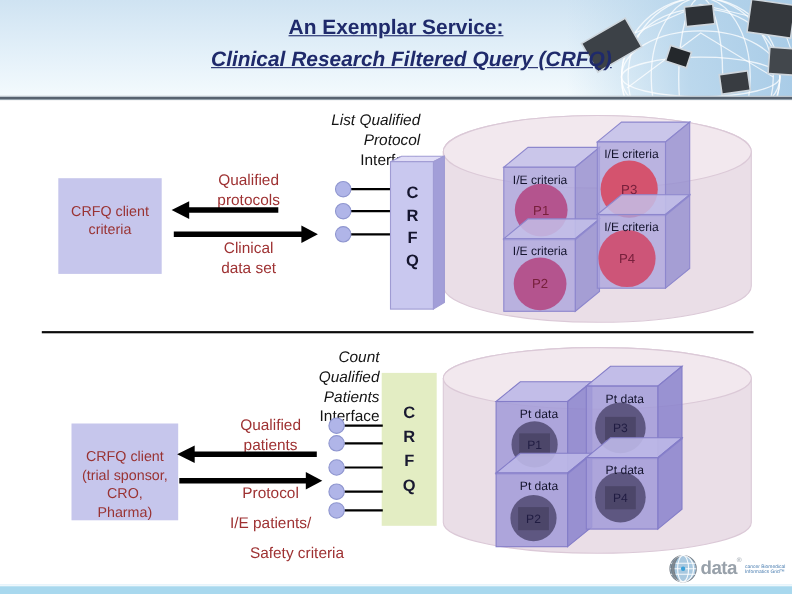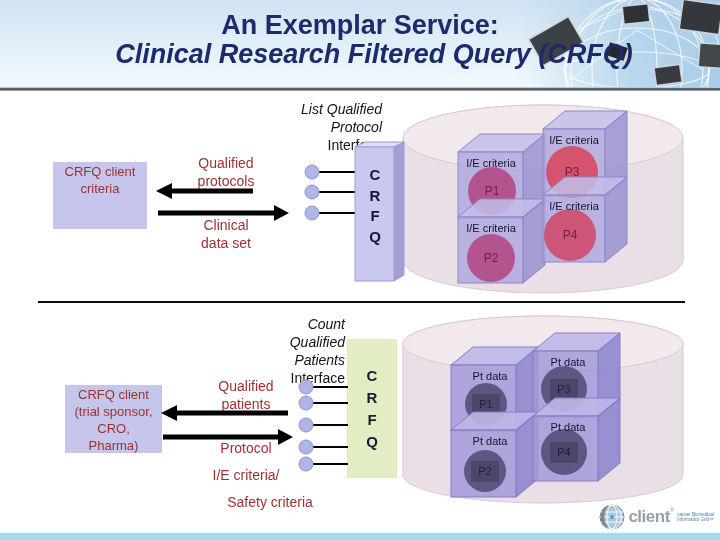--- a/index.html
+++ b/index.html
@@ -5,29 +5,29 @@
   html,body{margin:0;padding:0;}
   .slide{position:relative;width:720px;height:540px;background:#ffffff;overflow:hidden;
          font-family:"Liberation Sans",sans-serif;}
   
   .header{position:absolute;left:0;top:0;width:720px;height:87px;
           background:linear-gradient(to bottom,#cfe3f2 0%,#e3f0f9 55%,#f3fafd 100%);z-index:6;}
   .header-rule{position:absolute;left:0;top:87px;width:720px;height:4px;z-index:7;
           background:linear-gradient(to bottom,#bdc6ce 0 1px,#57626f 1px 3px,#93a0ab 3px 4px);}
   .globe{position:absolute;right:0;top:0;z-index:0;}
   .title{position:relative;z-index:2;padding-top:11px;text-align:center;
-         font-size:27px;line-height:29px;font-weight:bold;color:#1f2a6b;}
+         font-size:19px;line-height:29px;font-weight:bold;color:#1f2a6b;text-decoration:underline;}
   .title .it{font-style:italic;margin-left:28px;}
   .iface{position:absolute;font-size:14px;line-height:18px;color:#141414;text-align:right;z-index:3;}
   .iface .it{font-style:italic;}
   .iface span{display:block;}
   .rlabel{position:absolute;font-size:14px;line-height:18px;color:#9e3132;text-align:center;z-index:3;}
   .rlabel span{display:block;}
   .client-box{position:absolute;background:#c6c6ec;color:#993333;font-size:13px;line-height:17px;
-              text-align:center;padding-top:1px;z-index:3;}
+              text-align:center;padding-top:21px;z-index:3;}
   .client-box span{display:block;}
   .service-box-green{position:absolute;left:347px;top:339px;width:50px;height:139px;background:#e3edc3;
               z-index:3;text-align:center;padding-top:26px;box-sizing:border-box;}
   .service-letters span{display:block;font-size:15px;line-height:22px;font-weight:bold;color:#191930;}
   svg.layer{position:absolute;z-index:4;overflow:visible;}
   svg.ds{position:absolute;z-index:2;}
   .divider{position:absolute;left:38px;top:301px;width:647px;height:2px;background:#0c0c0c;z-index:3;}
   
   .footer-bar{position:absolute;left:0;bottom:0;width:720px;height:7px;background:#a8d8ee;
               border-top:2px solid #eef7fc;z-index:6;}
@@ -193,21 +193,21 @@
   </div>
 
   <div class="rlabel" style="left:200px;top:377px;width:92px;">
     <span>Qualified</span>
     <span>patients</span>
   </div>
   <div class="rlabel" style="left:200px;top:439px;width:92px;">
     <span>Protocol</span>
   </div>
   <div class="rlabel" style="left:200px;top:466px;width:92px;">
-    <span>I/E criteria/</span>
+    <span>I/E patients/</span>
   </div>
   <div class="rlabel" style="left:196px;top:493px;width:100px;margin-left:24px;">
     <span>Safety criteria</span>
   </div>
 
   <svg class="layer" style="left:155px;top:400px;" width="145" height="50">
     <g>
       <line x1="20" y1="13" x2="133" y2="13" stroke="#000" stroke-width="5"></line>
       <polygon points="6,13 22,5 22,21" fill="#000"></polygon>
     </g>
@@ -296,21 +296,21 @@
         <ellipse cx="13" cy="13" rx="5" ry="12"></ellipse>
         <ellipse cx="13" cy="13" rx="9.5" ry="12"></ellipse>
         <line x1="1.5" y1="8" x2="24.5" y2="8"></line>
         <line x1="1" y1="13" x2="25" y2="13"></line>
         <line x1="1.5" y1="18" x2="24.5" y2="18"></line>
       </g>
       <path d="M10,1.6 A12,12 0 0 0 10,24.4 A16,16 0 0 1 10,1.6" fill="#5d656d" fill-opacity="0.75"></path>
       <circle cx="13" cy="13" r="2" fill="#3aa0d8"></circle>
     </svg>
     <div>
-      <span class="cabig-text">client</span><span class="cabig-reg">®</span>
+      <span class="cabig-text">data</span><span class="cabig-reg">®</span>
     </div>
     <div class="cabig-tag">
       <div>cancer Biomedical</div>
       <div>Informatics Grid™</div>
     </div>
   </div>
 
 </div>
 
 </body></html>

